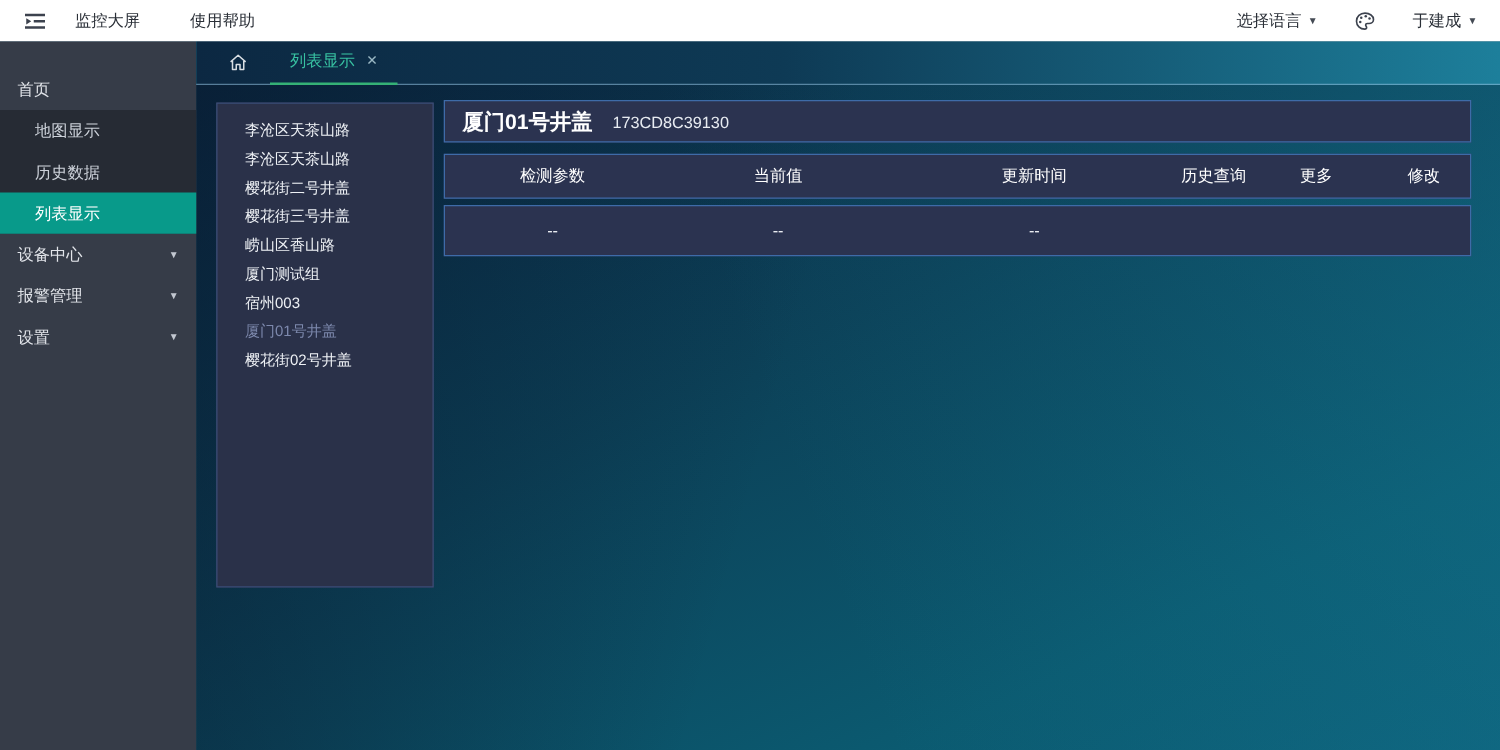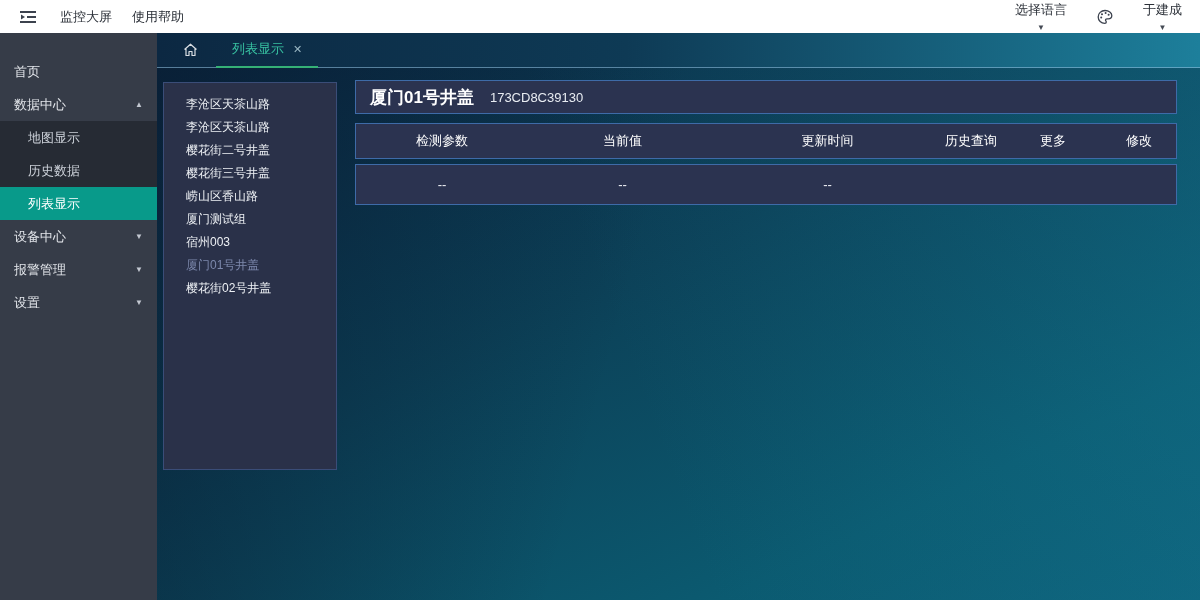--- a/index.html
+++ b/index.html
@@ -3,24 +3,24 @@
 <meta charset="utf-8">
 <style>
   * { margin:0; padding:0; box-sizing:border-box; }
   html,body { width:1200px; height:600px; overflow:hidden; }
   body { font-family:"Liberation Sans","DejaVu Sans",sans-serif; position:relative; background:#0c4058; }
 
   
   .topbar { position:absolute; left:0; top:0; width:1200px; height:33px; background:#ffffff; display:flex; align-items:center; z-index:5; }
   .logo { width:157px; height:33px; background:#3d4452; color:#ffffff; font-size:13px; font-weight:bold; display:flex; align-items:center; justify-content:center; flex:0 0 157px; letter-spacing:.5px; }
   .collapse-btn { margin-left:20px; width:16px; height:14px; display:flex; align-items:center; cursor:pointer; }
-  .topnav { display:flex; align-items:center; margin-left:24px; gap:20px; }
+  .topnav { display:flex; align-items:center; margin-left:24px; gap:40px; }
   .topnav .nav-item { font-size:13px; color:#2a2f37; cursor:pointer; }
   .topbar-right { margin-left:auto; display:flex; align-items:center; gap:30px; padding-right:18px; }
-  .tb-drop { font-size:13px; color:#2a2f37; display:flex; align-items:center; gap:5px; cursor:pointer;flex-direction:column; }
+  .tb-drop { font-size:13px; color:#2a2f37; display:flex; align-items:center; gap:5px; cursor:pointer; }
   .tb-caret { font-size:8px; color:#444a54; line-height:1; }
 
   
   .tabbar { position:absolute; left:157px; top:33px; width:1043px; height:35px;
     background:linear-gradient(to right,#0c2842 0%,#0e3a55 45%,#1d7f9b 100%);
     border-bottom:1px solid rgba(150,195,225,.55);
     display:flex; align-items:center; z-index:4; }
   .home-btn { margin-left:26px; display:flex; align-items:center; cursor:pointer; }
   .tab-active { margin-left:18px; height:35px; display:flex; align-items:center; gap:9px; padding:0 16px;
     border-bottom:2px solid #35b176; color:#38c2a2; font-size:13px; cursor:pointer; }
@@ -36,21 +36,21 @@
   .submenu .menu-item.active { background:#089a8a; color:#ffffff; }
 
   
   .content { position:absolute; left:157px; top:68px; width:1043px; height:532px;
     background:
       linear-gradient(105deg, rgba(8,26,46,.55) 0%, rgba(8,26,46,0) 45%),
       linear-gradient(250deg, rgba(24,130,158,.30) 0%, rgba(24,130,158,0) 55%),
       linear-gradient(155deg, #0a2742 0%, #0c4158 42%, #0b5a70 78%, #0d6079 100%);
   }
 
-  .device-panel { position:absolute; left:6px; top:14px; width:174px; height:388px;
+  .device-panel { position:absolute; left:16px; top:14px; width:174px; height:388px;
     background:#2a3149; border:1px solid #3a4d78; padding:10px 0 0 22px; }
   .device-item { height:23px; line-height:23px; font-size:12px; color:#eef1f5; cursor:pointer; white-space:nowrap; }
   .device-item.selected { color:#7d89ad; }
 
   .main-col { position:absolute; left:198px; top:12px; width:822px; }
   .panel { background:#2b3350; border:1px solid #3e6ba8; }
   .title-panel { height:34px; display:flex; align-items:center; padding:0 14px; gap:16px; }
   .title-text { color:#ffffff; font-size:17px; font-weight:bold; }
   .title-code { color:#e8ecf2; font-size:13px; }
 
@@ -113,24 +113,20 @@
     <span>列表显示</span>
     <span class="tab-close">✕</span>
   </div>
 </div>
 
 <div class="sidebar">
   <div class="menu">
     <div class="menu-item">
       <span>首页</span>
     </div>
-    <div class="menu-item">
-      <span>数据中心</span>
-      <span class="caret">▲</span>
-    </div>
     <div class="submenu">
       <div class="menu-item">
         <span>地图显示</span>
       </div>
       <div class="menu-item">
         <span>历史数据</span>
       </div>
       <div class="menu-item active">
         <span>列表显示</span>
       </div>

